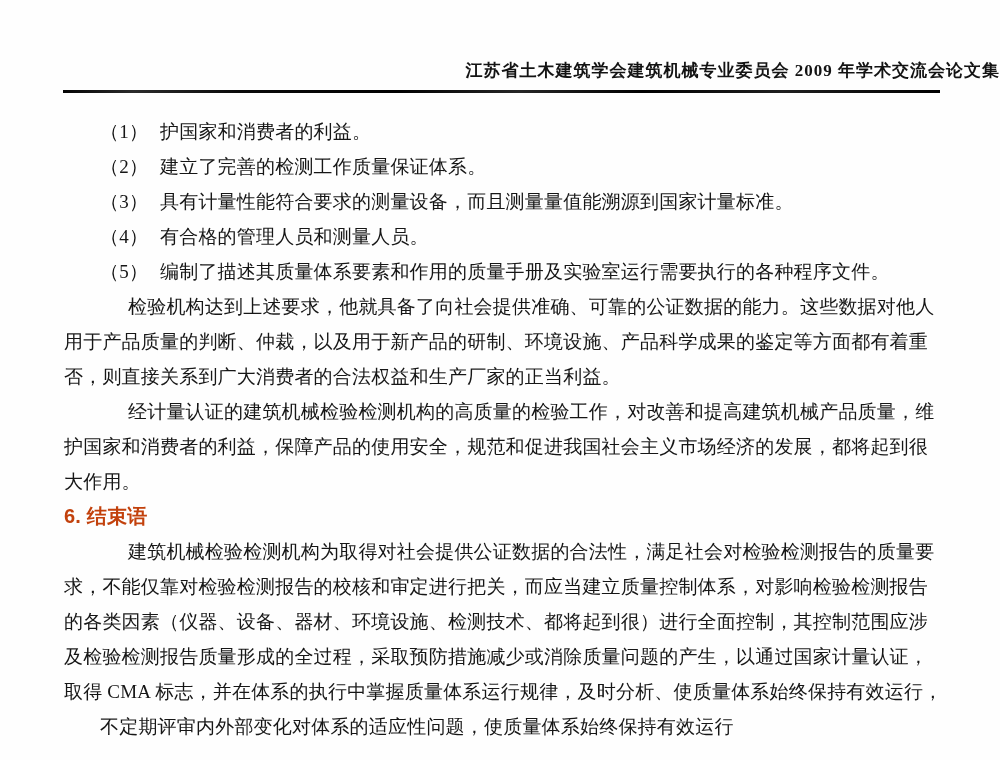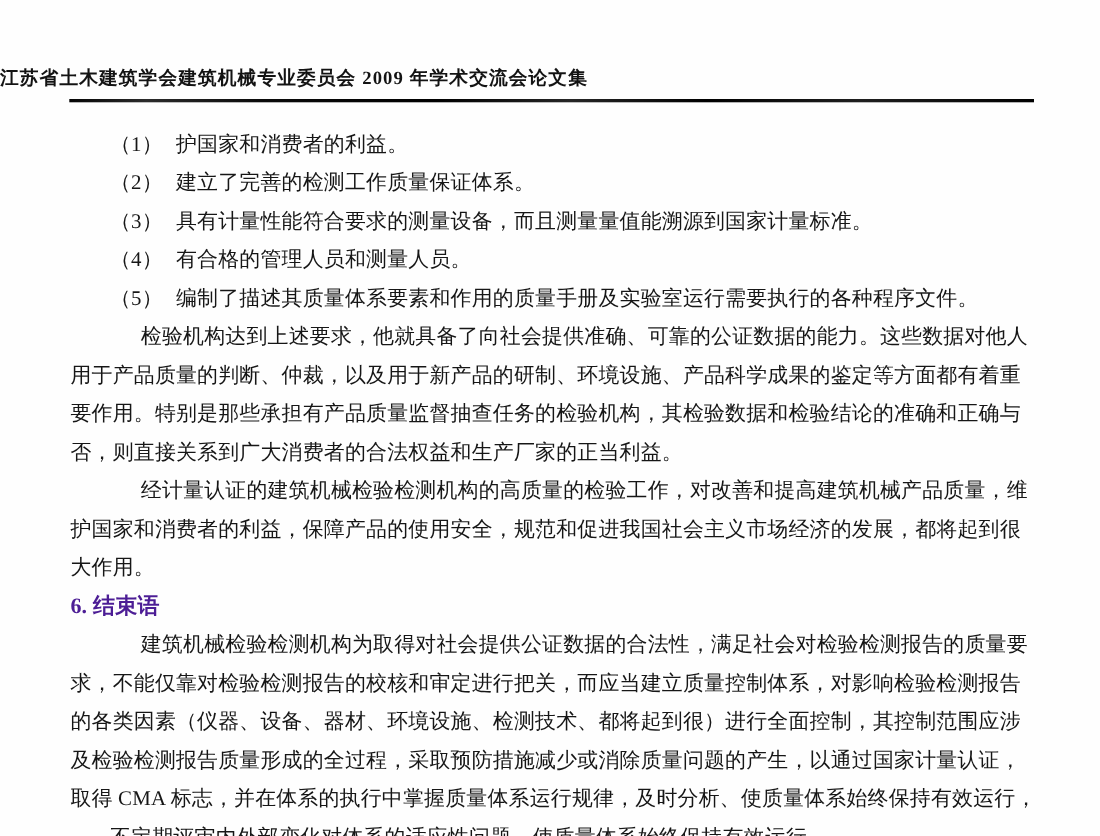--- a/index.html
+++ b/index.html
@@ -9,21 +9,21 @@
     height: 760px;
     background: #fefefe;
     overflow: hidden;
     font-family: "Liberation Serif", "DejaVu Serif", serif;
     color: #161616;
   }
   .header {
     position: absolute;
     top: 56px; left: 0; right: 0;
     height: 30px; line-height: 30px;
-    text-align: left;
+    text-align: right;
     font-size: 17px;
     font-weight: 700;
     letter-spacing: 1px;
     color: #131313;
   }
   .rule {
     position: absolute;
     top: 90px; left: 63px;
     width: 877px; height: 3px;
     background: linear-gradient(90deg,
@@ -42,42 +42,41 @@
     white-space: nowrap;
     letter-spacing: 0.2px;
   }
   .line.list { padding-left: 36px; }
   .line.list .marker {
     display: inline-block;
     width: 60px;
   }
   .line.indent { text-indent: 64px; }
   .line.heading {
-    font-family: Liberation Serif, serif;
+    font-family: Liberation Sans, sans-serif;
     font-weight: 700;
     font-size: 20px;
-    color: #4c1d95;
+    color: #c2410c;
   }
   .line.truncated { text-indent: 36px; }
 </style>
 </head>
 <body>
 
 <div class="page">
   <div class="header">江苏省土木建筑学会建筑机械专业委员会 2009 年学术交流会论文集</div>
   <div class="rule"></div>
   <div class="body" id="body-lines">
       <div class="line list"><span class="marker">（1）</span><span>护国家和消费者的利益。</span></div>
       <div class="line list"><span class="marker">（2）</span><span>建立了完善的检测工作质量保证体系。</span></div>
       <div class="line list"><span class="marker">（3）</span><span>具有计量性能符合要求的测量设备，而且测量量值能溯源到国家计量标准。</span></div>
       <div class="line list"><span class="marker">（4）</span><span>有合格的管理人员和测量人员。</span></div>
       <div class="line list"><span class="marker">（5）</span><span>编制了描述其质量体系要素和作用的质量手册及实验室运行需要执行的各种程序文件。</span></div>
       <div class="line indent">检验机构达到上述要求，他就具备了向社会提供准确、可靠的公证数据的能力。这些数据对他人</div>
       <div class="line flow">用于产品质量的判断、仲裁，以及用于新产品的研制、环境设施、产品科学成果的鉴定等方面都有着重</div>
-      <div class="line flow">要作用。特别是那些承担有产品质量监督抽查任务的检验机构，其检验数据和检验结论的准确和正确与</div>
       <div class="line flow">否，则直接关系到广大消费者的合法权益和生产厂家的正当利益。</div>
       <div class="line indent">经计量认证的建筑机械检验检测机构的高质量的检验工作，对改善和提高建筑机械产品质量，维</div>
       <div class="line flow">护国家和消费者的利益，保障产品的使用安全，规范和促进我国社会主义市场经济的发展，都将起到很</div>
       <div class="line flow">大作用。</div>
       <div class="line heading">6. 结束语</div>
       <div class="line indent">建筑机械检验检测机构为取得对社会提供公证数据的合法性，满足社会对检验检测报告的质量要</div>
       <div class="line flow">求，不能仅靠对检验检测报告的校核和审定进行把关，而应当建立质量控制体系，对影响检验检测报告</div>
       <div class="line flow">的各类因素（仪器、设备、器材、环境设施、检测技术、都将起到很）进行全面控制，其控制范围应涉</div>
       <div class="line flow">及检验检测报告质量形成的全过程，采取预防措施减少或消除质量问题的产生，以通过国家计量认证，</div>
       <div class="line flow">取得 CMA 标志，并在体系的执行中掌握质量体系运行规律，及时分析、使质量体系始终保持有效运行，</div>

